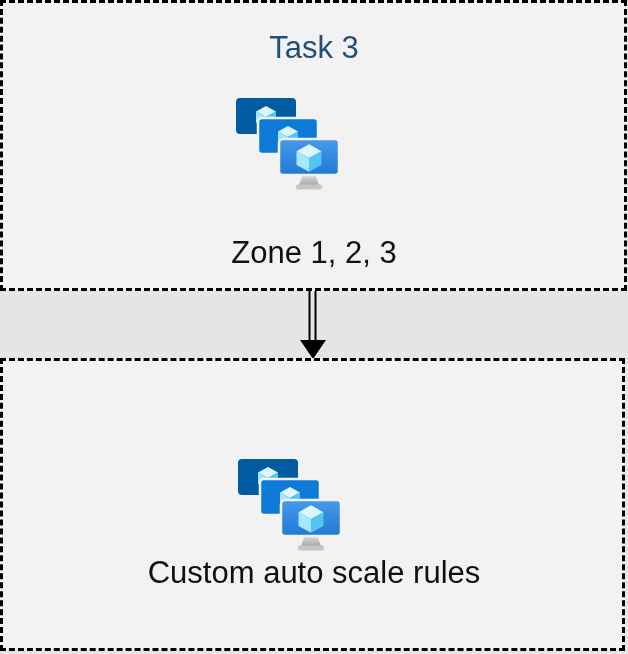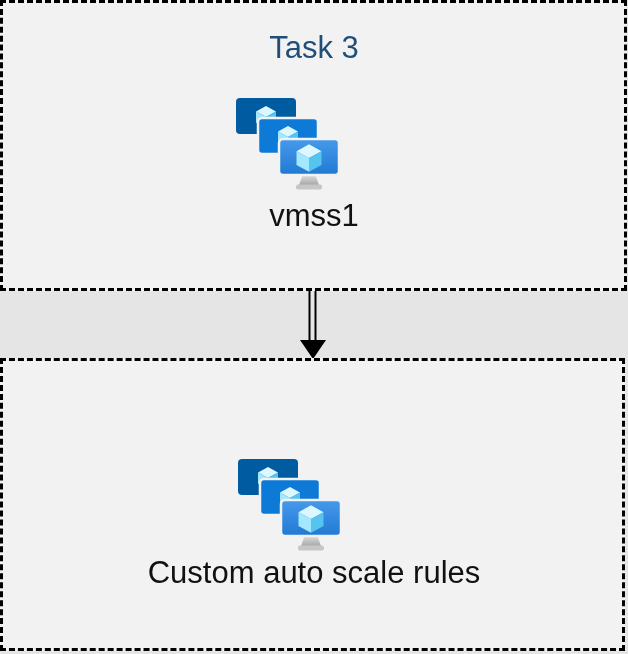--- a/index.html
+++ b/index.html
@@ -104,21 +104,21 @@
         <use href="#iso-cube" transform="translate(73,60) scale(1.25)"></use>
       </g>
     </defs>
   </svg>
 
   <div class="task-box" id="task-box-1"></div>
   <div class="box-title" id="title-1">Task 3</div>
   <svg class="vmss-icon" id="icon-1" viewBox="0 0 104 92">
     <use href="#vmss-glyph"></use>
   </svg>
-  <div class="box-label" id="label-vmss">vmss1</div>
+  <div class="box-label" id="label-zones">Zone 1, 2, 3</div>
 
   <svg id="connector-arrow" viewBox="0 0 28 68">
     <line x1="10.5" y1="0" x2="10.5" y2="54" stroke="#000000" stroke-width="2"></line>
     <line x1="16.5" y1="0" x2="16.5" y2="54" stroke="#000000" stroke-width="2"></line>
     <polygon points="1,49 27,49 14,68" fill="#000000"></polygon>
   </svg>
 
   <div class="task-box" id="task-box-2"></div>
   <svg class="vmss-icon" id="icon-2" viewBox="0 0 104 92">
     <use href="#vmss-glyph"></use>

